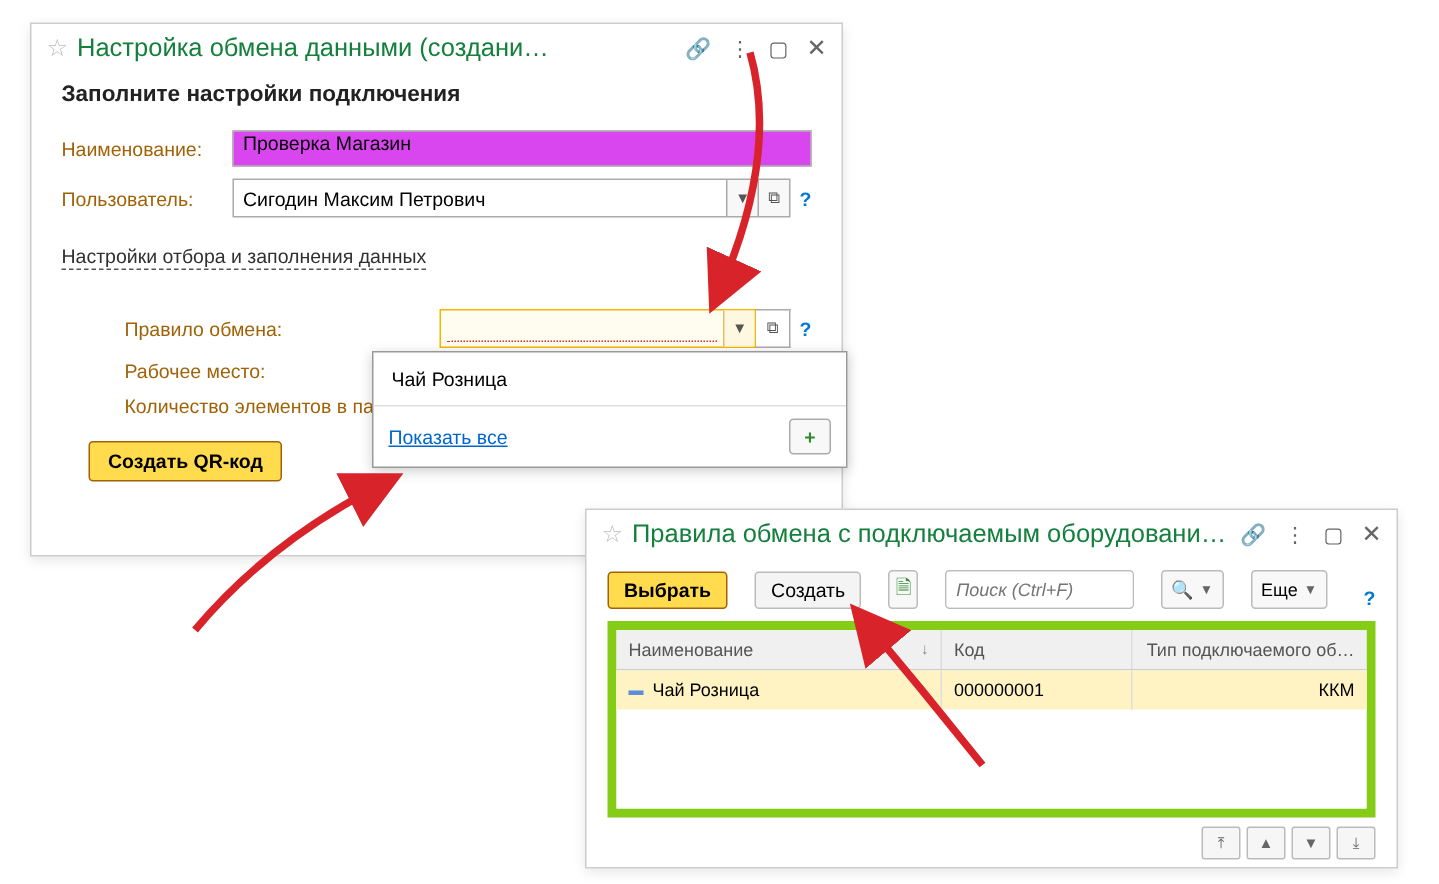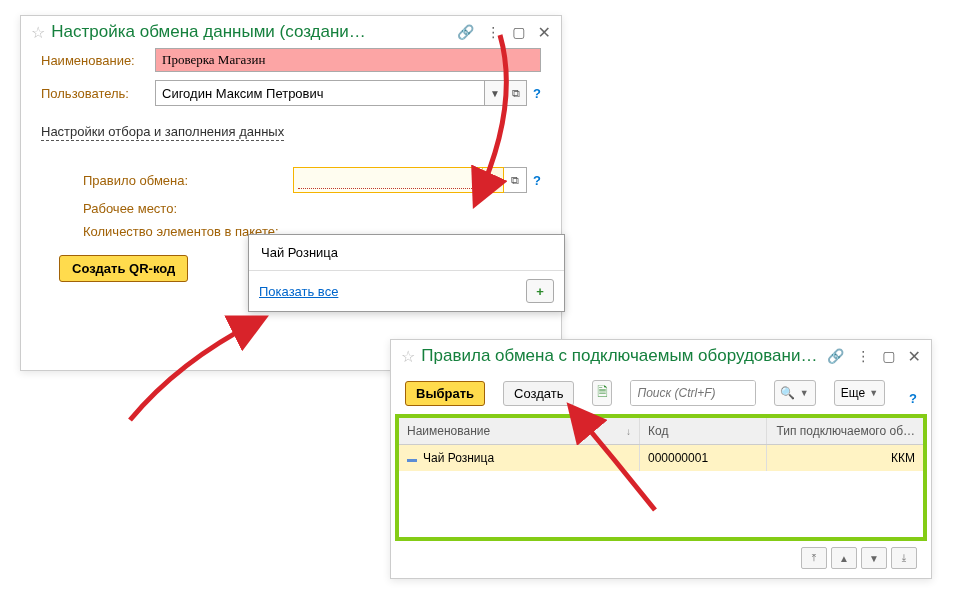--- a/index.html
+++ b/index.html
@@ -34,26 +34,25 @@
   .titlebar .tb-icons .x { font-size: 16px; }
 
   .content { padding: 0 20px 12px 20px; }
   .heading { font-size: 15px; font-weight: bold; color: #222; margin: 6px 0 16px 0; }
   .row { display: flex; align-items: center; margin-bottom: 8px; }
   .row label { color: #a16207; width: 114px; }
   .input-like {
     border: 1px solid #aaa;
     height: 22px;
     display: flex;
-    align-items: center;
+    align-items: flex-start;
     padding: 0 6px;
     flex: 1;
-    background: #fca5a5;
-    font-size: 13px;
-    font-family: Liberation Serif, serif;
+    background: #d946ef;
+    font-size: 13px;
   }
   .select-like { flex: 1; display: flex; align-items: stretch; height: 24px; border: 1px solid #aaa; }
   .select-like .val { flex: 1; padding: 0 6px; display: flex; align-items: center; }
   .sbtn { width: 20px; border-left: 1px solid #aaa; display: flex; align-items: center; justify-content: center; color: #555; font-size: 10px; background: #f8f8f8; cursor: pointer; }
   .q { color: #0078d4; margin-left: 6px; font-weight: bold; cursor: pointer; }
 
   .link-und { color: #303030; text-decoration: underline dotted; border-bottom: none; border-style: none; border-bottom: 1px dashed #555; text-decoration: none; padding-bottom: 1px; cursor: pointer; display: inline-block; margin: 10px 0 26px 0; }
 
   .sub { padding-left: 18px; }
   .sub .row label { width: 210px; margin-left: 24px; }
@@ -102,21 +101,21 @@
     cursor: pointer;
   }
 
   .toolbar2 { display: flex; align-items: flex-end; gap: 18px; padding: 8px 14px; }
   .toolbar2 .yellow-btn { font-weight: bold; padding: 4px 10px; }
   .searchbox { flex: 1; display: flex; align-items: stretch; height: 24px; border: 1px solid #bbb; border-radius: 3px; overflow: hidden; }
   .searchbox input { border: none; outline: none; flex: 1; padding: 0 6px; font-style: italic; color: #aaa; font-size: 12px; }
   .searchbox .xbtn { width: 22px; display: flex; align-items: center; justify-content: center; color: #888; cursor: pointer; border-left: 1px solid #ddd; }
   .dropbtn { height: 24px; border: 1px solid #bbb; border-radius: 3px; display: flex; align-items: center; padding: 0 6px; gap: 4px; background: #f8f8f8; cursor: pointer; font-size: 12px; }
 
-  .grid { margin: 0 4px; border: 4px solid #84cc16; }
+  .grid { margin: 0 14px; border: 6px solid #84cc16; }
   .gh { display: flex; background: #f0f0f0; border-bottom: 1px solid #ccc; font-size: 12px; color: #555; }
   .gh > div, .gr > div { padding: 6px 8px; border-right: 1px solid #ddd; overflow: hidden; white-space: nowrap; }
   .gh > div:last-child, .gr > div:last-child { border-right: none; text-align: right; }
   .c1 { flex: 1; display: flex; align-items: center; justify-content: space-between; }
   .c2 { width: 110px; }
   .c3 { width: 140px; }
   .gr { display: flex; background: #fff3c4; font-size: 12px; }
   .gr .c1 { display: flex; align-items: center; gap: 6px; justify-content: flex-start; }
   .gbody { height: 92px; background: white; }
   .nav-btns { display: flex; justify-content: flex-end; gap: 4px; padding: 6px 14px; }
@@ -135,20 +134,21 @@
     <span class="star">☆</span>
     <span class="title">Настройка обмена данными (создани…</span>
     <div class="tb-icons">
       <span>🔗</span>
       <span>⋮</span>
       <span>▢</span>
       <span class="x">✕</span>
     </div>
   </div>
   <div class="content">
+    <div class="heading">Заполните настройки подключения</div>
 
     <div class="row">
       <label>Наименование:</label>
       <div class="input-like">
           <span>Проверка Магазин</span>
         </div>
     </div>
 
     <div class="row">
       <label>Пользователь:</label>

